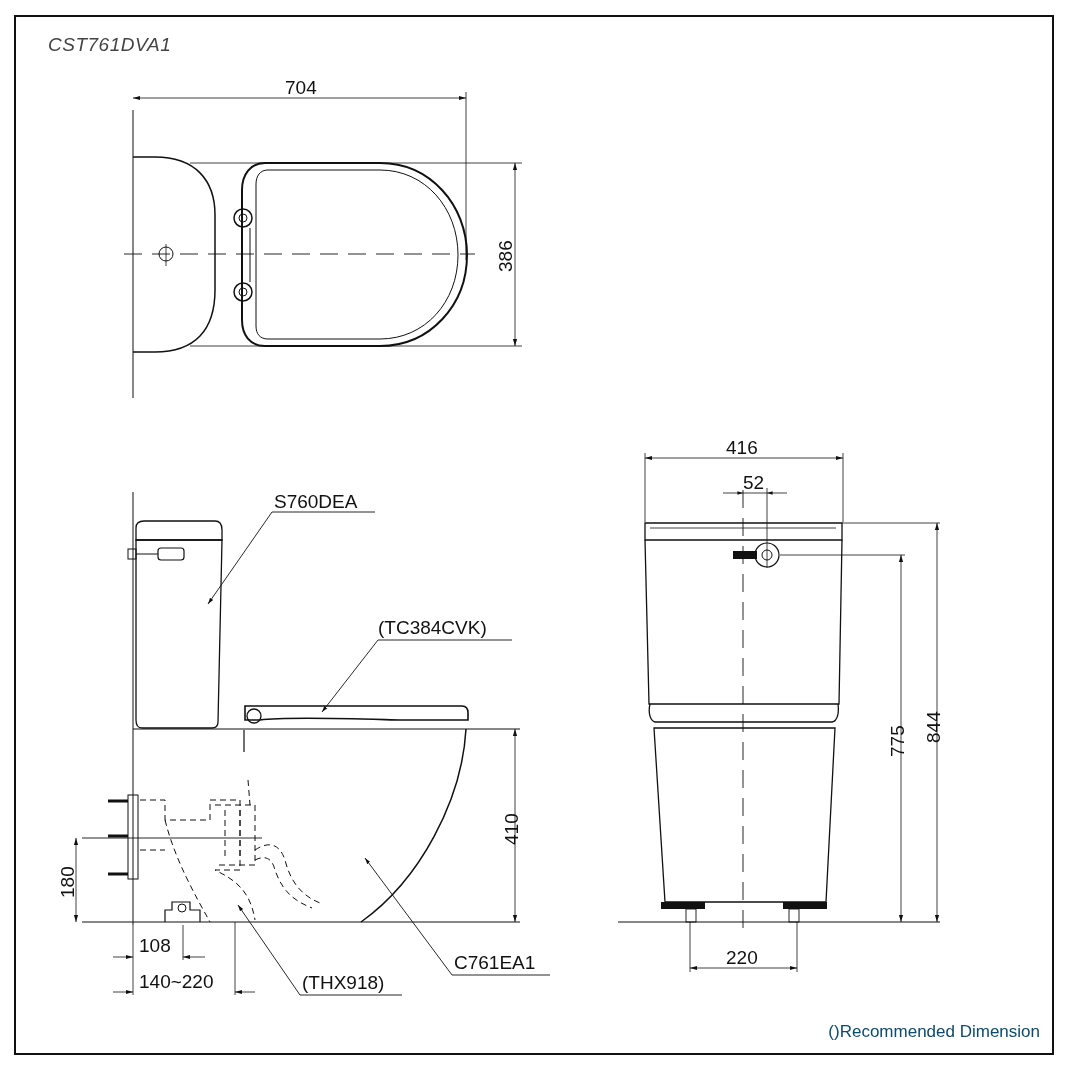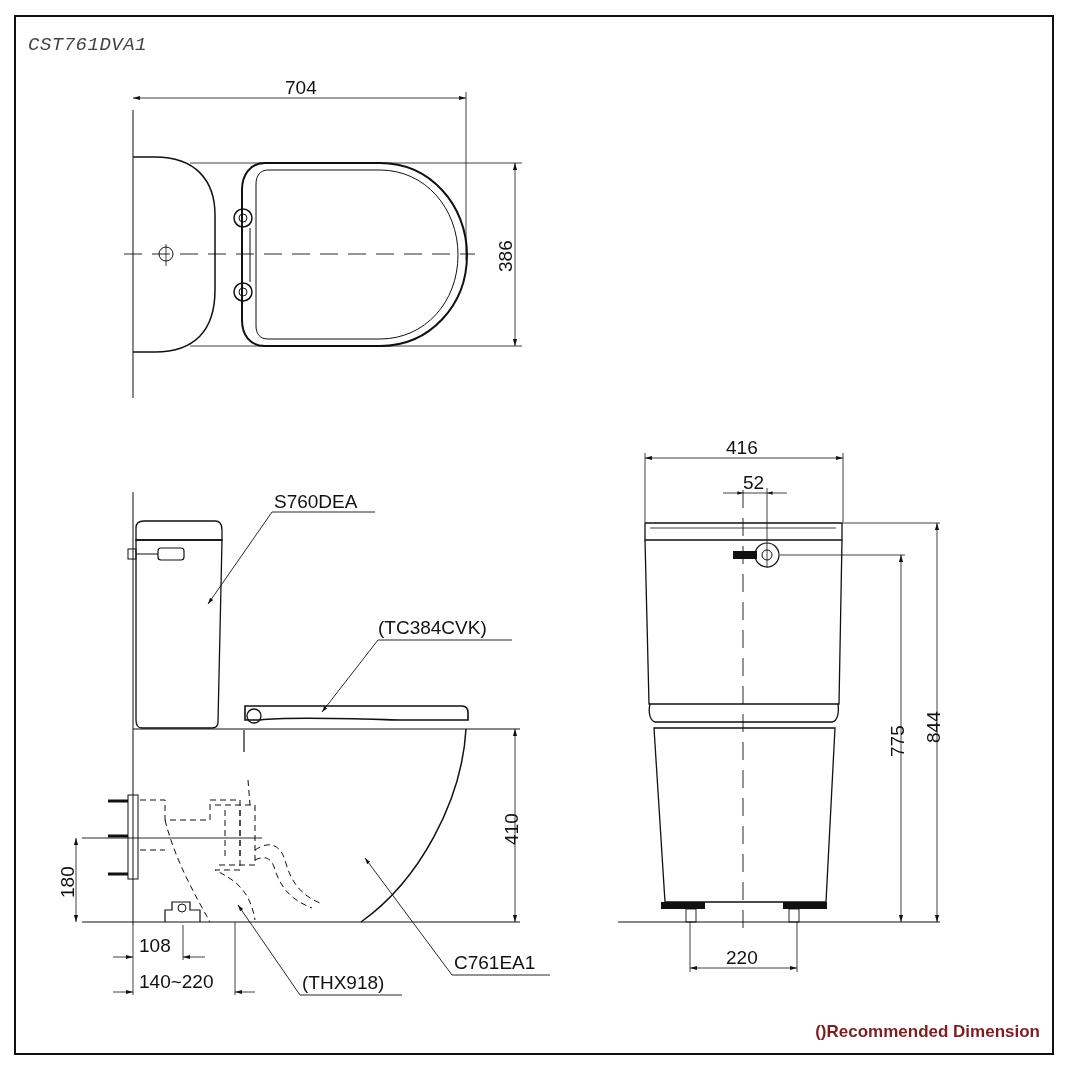--- a/index.html
+++ b/index.html
@@ -1,25 +1,25 @@
 <!DOCTYPE html>
 <html><head>
 <meta charset="utf-8">
 <style>
   html, body { margin: 0; padding: 0; background: #ffffff; }
   body { width: 1080px; height: 1080px; position: relative; overflow: hidden;
          font-family: "Liberation Sans", sans-serif; }
   .frame { position: absolute; left: 14px; top: 15px; width: 1040px; height: 1040px;
            border: 2px solid #111; box-sizing: border-box; }
-  .model { position: absolute; left: 28px; top: 34px; font-size: 19px; font-style: italic;
-           color: #444; letter-spacing: 0.5px; font-family: Liberation Mono, monospace; }
+  .model { position: absolute; left: 48px; top: 34px; font-size: 19px; font-style: italic;
+           color: #444; letter-spacing: 0.5px; }
   svg.drawing { position: absolute; left: 0; top: 0; }
   .dim { font-family: "Liberation Sans", sans-serif; font-size: 19px; fill: #111; }
   .label { font-family: "Liberation Sans", sans-serif; font-size: 19px; fill: #111; }
-  .note { position: absolute; right: 40px; bottom: 38px; font-size: 17px; color: #7f1d1d; font-weight: bold; }
+  .note { position: absolute; right: 40px; bottom: 38px; font-size: 17px; color: #0c4a6e; }
 </style>
 </head>
 <body>
 
 <div class="frame"></div>
 <div class="model">CST761DVA1</div>
 
 <svg class="drawing" width="1080" height="1080" viewBox="0 0 1080 1080">
   <defs>
     <marker id="arr" viewBox="0 0 10 10" refX="10" refY="5" markerWidth="9" markerHeight="9" orient="auto-start-reverse">

